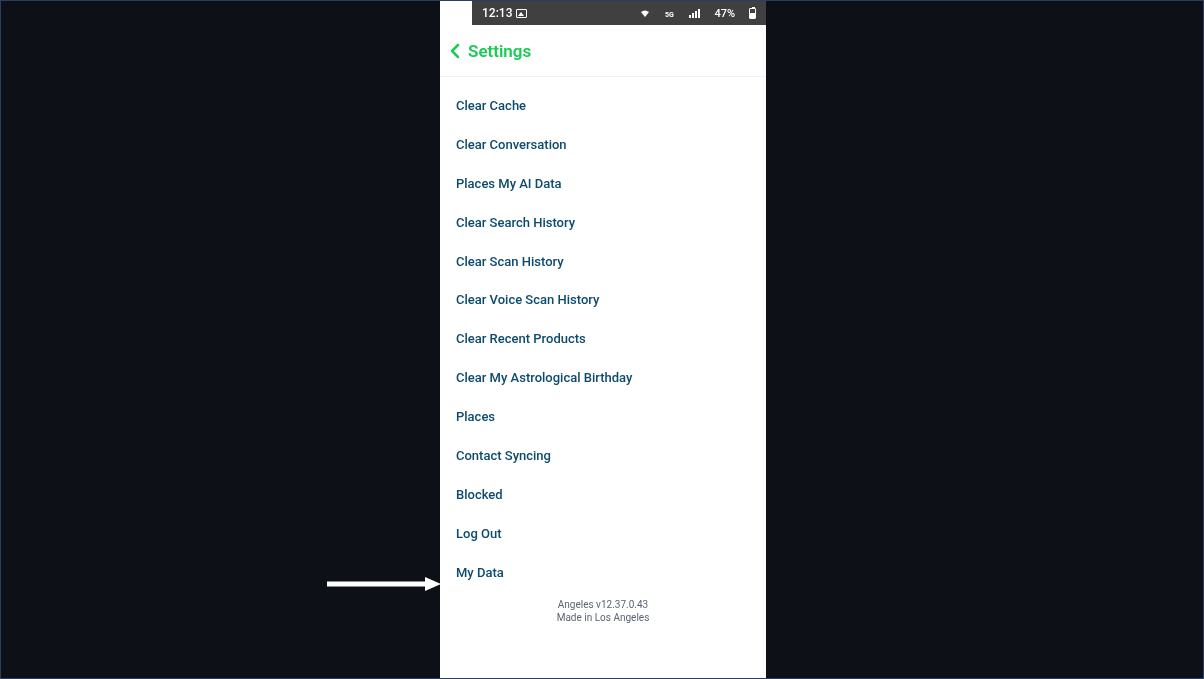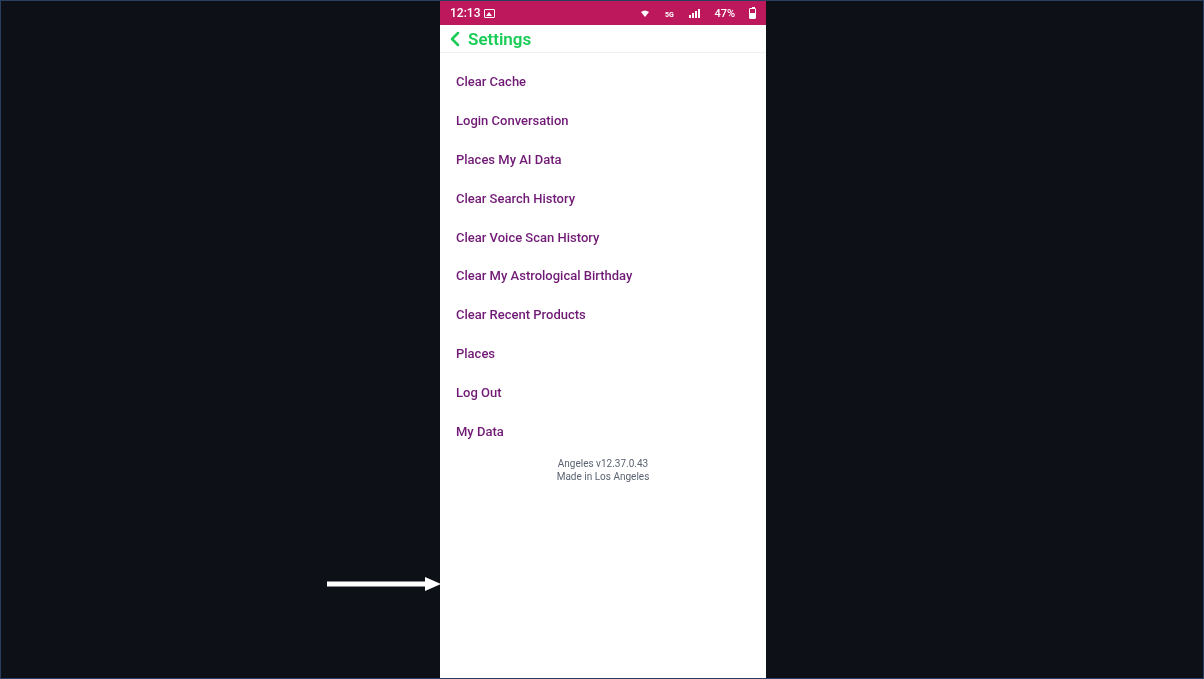--- a/index.html
+++ b/index.html
@@ -24,28 +24,29 @@
       top: 0;
       width: 326px;
       height: 679px;
       background: #ffffff;
       display: flex;
       flex-direction: column;
     }
     
     .status-bar {
       height: 24px;
-      background: #be185d;
+      background: #404040;
       display: flex;
       align-items: center;
       justify-content: space-between;
       padding: 0 10px;
       color: #ffffff;
       font-size: 12px;
       font-weight: 500;
+      margin-left: 32px;
     }
     
     .status-left {
       display: flex;
       align-items: center;
       gap: 4px;
     }
     
     .status-right {
       display: flex;
@@ -53,21 +54,21 @@
       gap: 14px;
       font-size: 11px;
     }
     
     .status-icon {
       display: inline-flex;
       align-items: center;
     }
     
     .app-header {
-      height: 28px;
+      height: 52px;
       background: #ffffff;
       display: flex;
       align-items: center;
       padding: 0 10px;
       border-bottom: 1px solid #f0f0f0;
     }
     
     .back-button {
       display: flex;
       align-items: center;
@@ -90,21 +91,21 @@
     .settings-list {
       flex: 1;
       overflow-y: auto;
       padding: 10px 0 0 0;
     }
     
     .settings-item {
       padding: 11px 16px;
       font-size: 13px;
       font-weight: 500;
-      color: #701a75;
+      color: #0c4a6e;
       cursor: pointer;
       line-height: 1.3;
     }
     
     .footer-info {
       text-align: center;
       padding: 5px 0 8px 0;
       color: #5a6472;
       font-size: 10px;
       line-height: 1.35;
@@ -232,27 +233,30 @@
     <div class="back-button">
       <svg class="chevron-left" viewBox="0 0 10 16">
         <path d="M8 2 L2 8 L8 14" stroke="#19cc55" stroke-width="2.5" fill="none" stroke-linecap="round" stroke-linejoin="round"></path>
       </svg>
       <span class="header-title">Settings</span>
     </div>
   </div>
 
   <div class="settings-list">
     <div class="settings-item">Clear Cache</div>
-    <div class="settings-item">Login Conversation</div>
+    <div class="settings-item">Clear Conversation</div>
     <div class="settings-item">Places My AI Data</div>
     <div class="settings-item">Clear Search History</div>
+    <div class="settings-item">Clear Scan History</div>
     <div class="settings-item">Clear Voice Scan History</div>
+    <div class="settings-item">Clear Recent Products</div>
     <div class="settings-item">Clear My Astrological Birthday</div>
-    <div class="settings-item">Clear Recent Products</div>
     <div class="settings-item">Places</div>
+    <div class="settings-item">Contact Syncing</div>
+    <div class="settings-item">Blocked</div>
     <div class="settings-item">Log Out</div>
     <div class="settings-item">My Data</div>
 
     <div class="footer-info">
       <div>Angeles v12.37.0.43</div>
       <div>Made in Los Angeles</div>
     </div>
   </div>
 </div>
 

